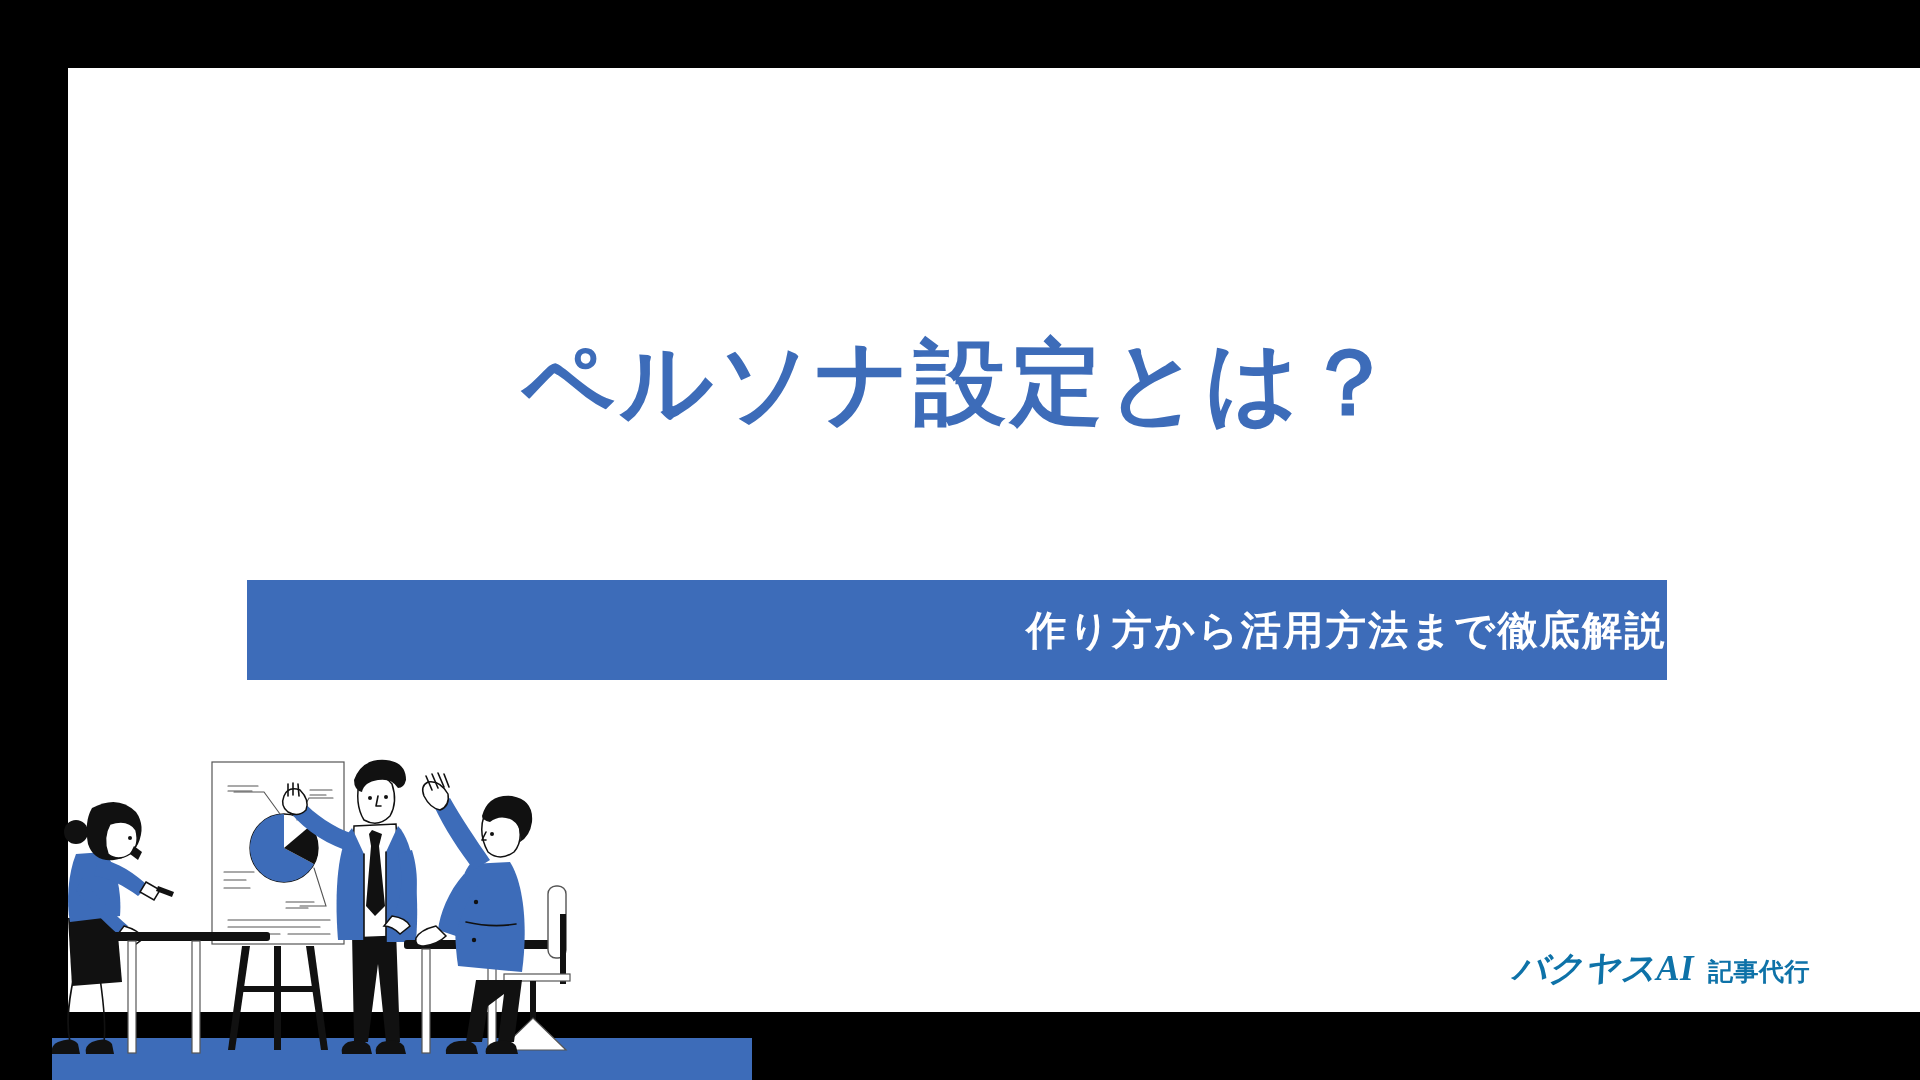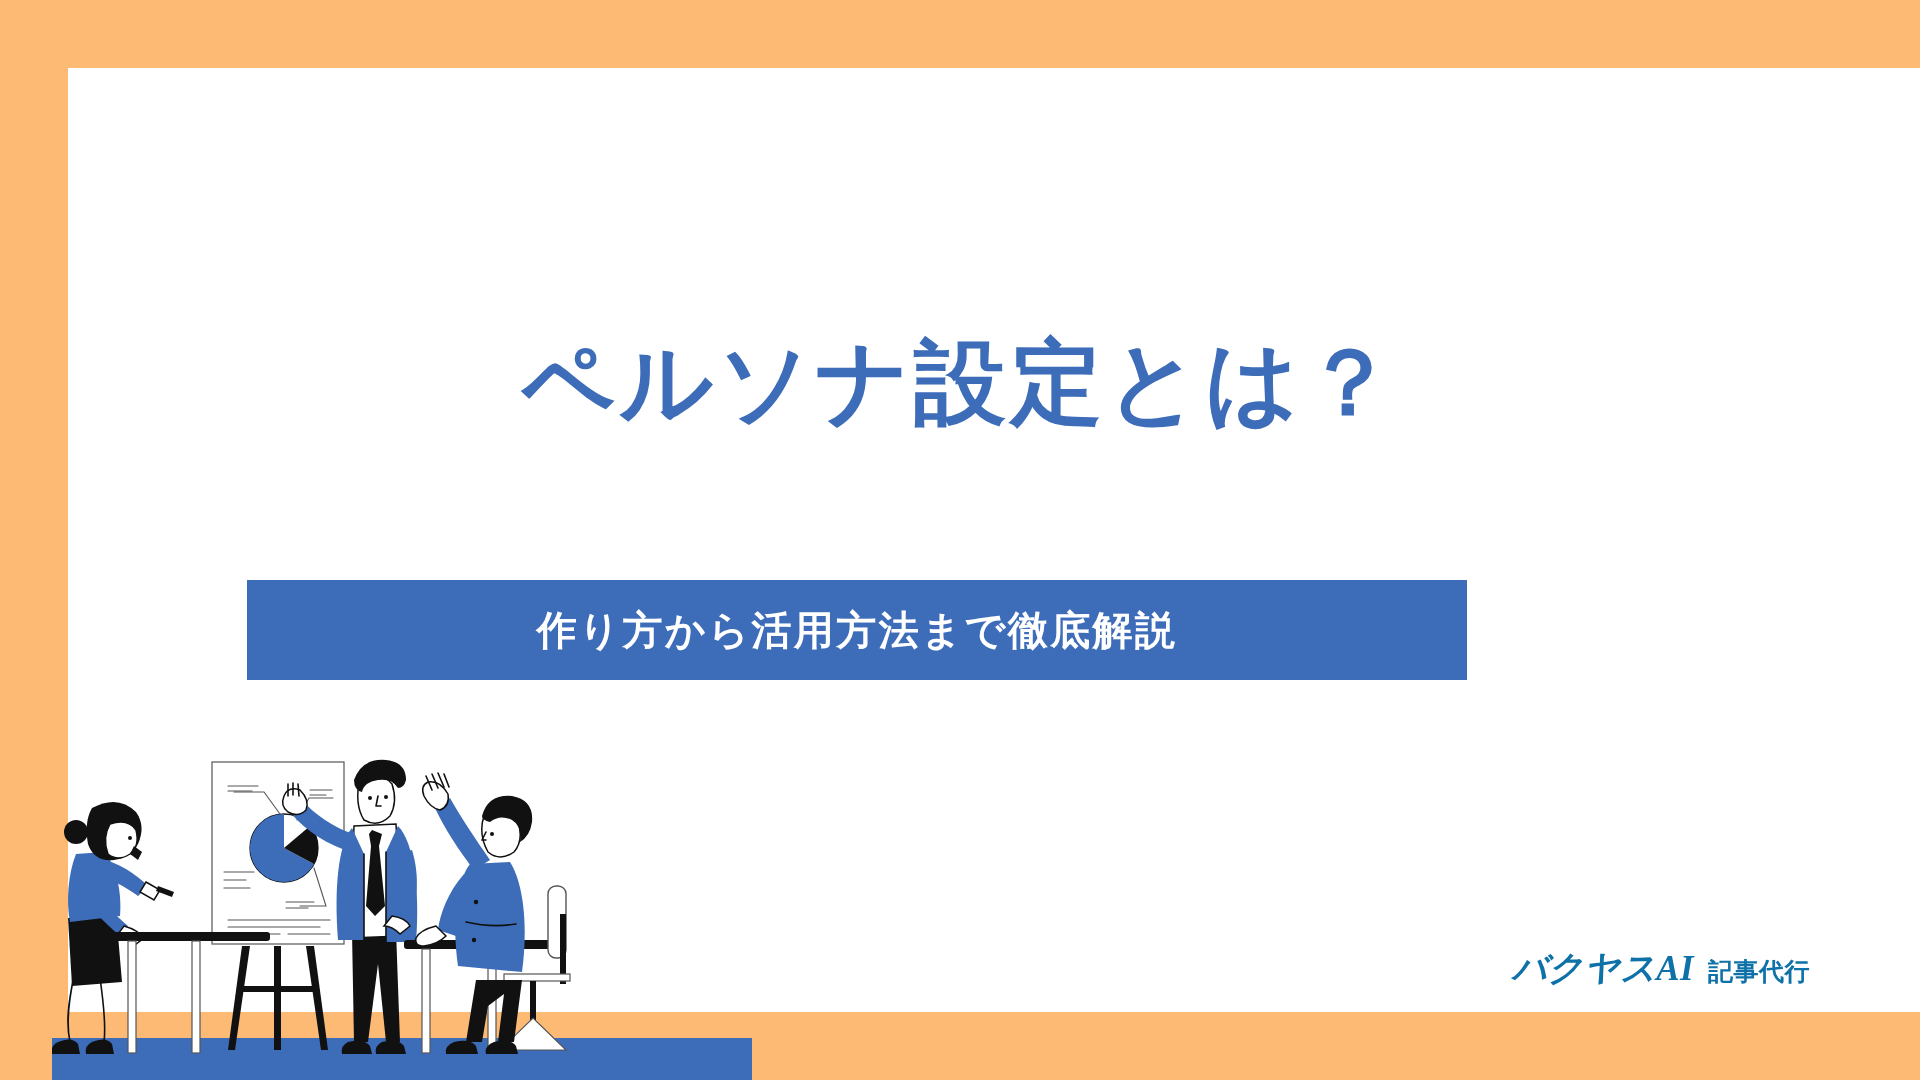--- a/index.html
+++ b/index.html
@@ -4,21 +4,21 @@
 <style>
   html, body {
     margin: 0;
     padding: 0;
     background: #ffffff;
   }
   #slide {
     position: relative;
     width: 1920px;
     height: 1080px;
-    background: #fdba74;
+    background: #000000;
     overflow: hidden;
     font-family: "Liberation Sans", "DejaVu Sans", sans-serif;
   }
   
   #card {
     position: absolute;
     left: 68px;
     top: 68px;
     width: 1852px;
     height: 944px;
@@ -38,26 +38,26 @@
     letter-spacing: 0.045em;
     line-height: 1.15;
     white-space: nowrap;
   }
 
   
   #subtitle-bar {
     position: absolute;
     left: 247px;
     top: 580px;
-    width: 1220px;
+    width: 1420px;
     height: 100px;
     background: #3D6CB9;
     display: flex;
     align-items: center;
-    justify-content: center;
+    justify-content: flex-end;
   }
   #subtitle-text {
     color: #ffffff;
     font-size: 40px;
     font-weight: 700;
     letter-spacing: 0.06em;
     white-space: nowrap;
   }
 
   

